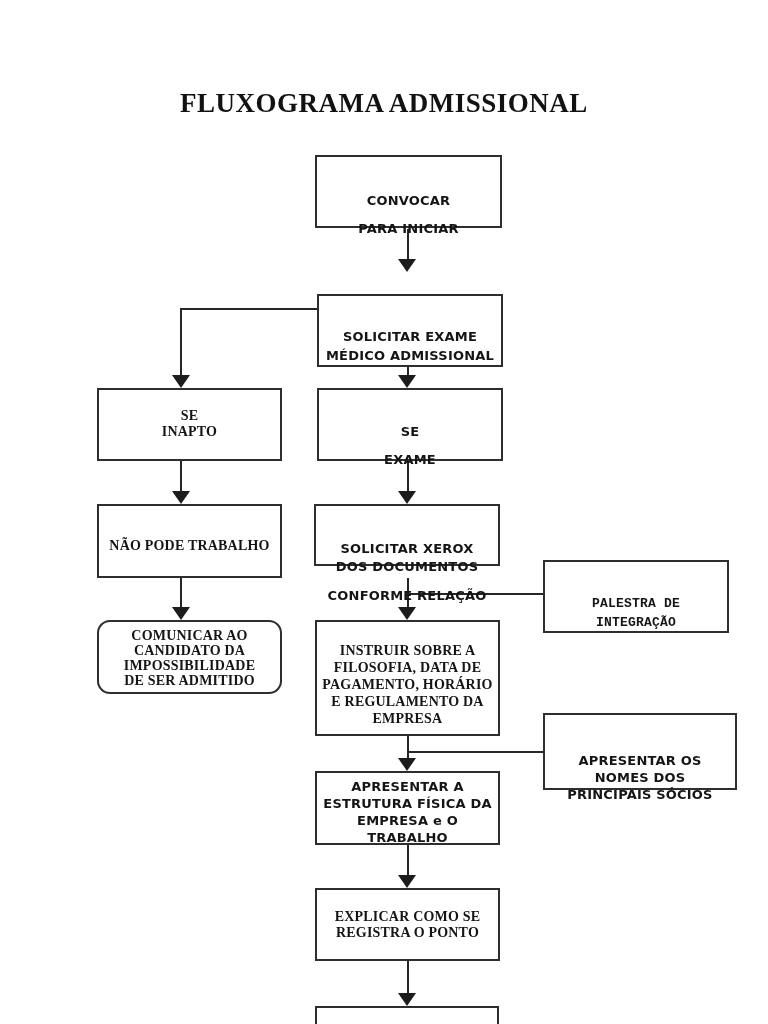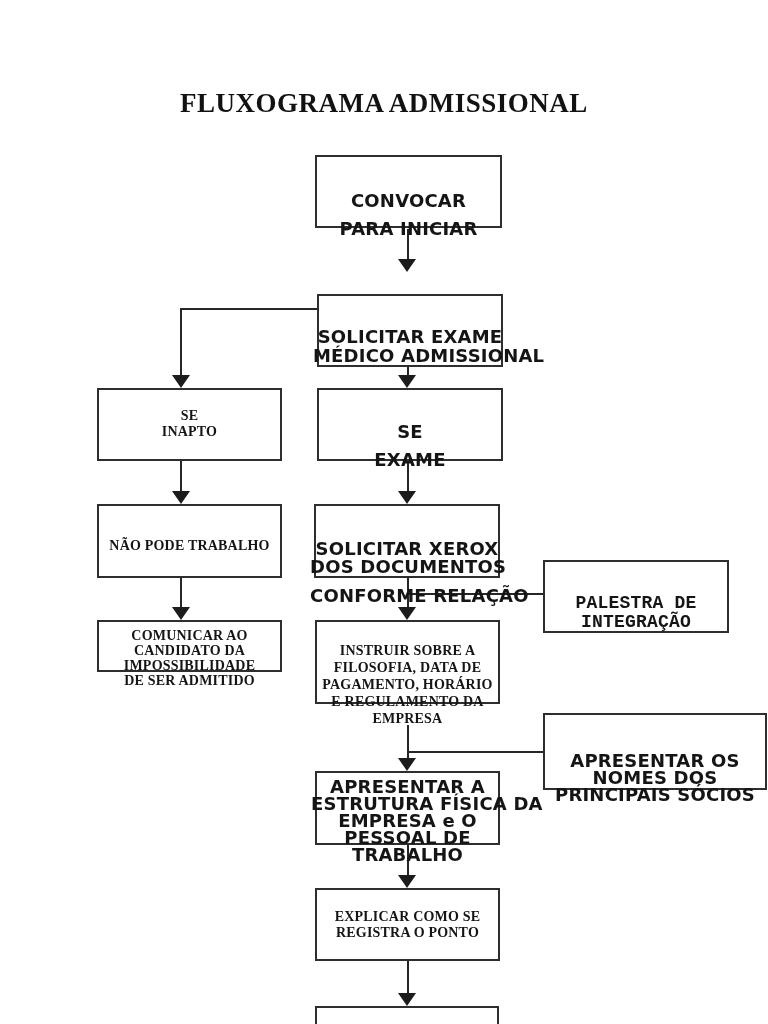--- a/index.html
+++ b/index.html
@@ -13,21 +13,21 @@
     letter-spacing:0.5px; color:#121212; margin:0;
   }
   .node {
     position:absolute; border:2px solid #2e2e2e; background:#ffffff;
     box-sizing:border-box;
   }
   .lbl {
     position:absolute; left:-6px; right:-6px; text-align:center;
     font-weight:bold; color:#151515; white-space:nowrap;
   }
-  .sans  { font-family:"DejaVu Sans", sans-serif; font-size:18px; letter-spacing:0.2px; }
+  .sans  { font-family:"DejaVu Sans", sans-serif; font-size:13px; letter-spacing:0.2px; }
   .serif { font-family:"Liberation Serif", serif; font-size:14px; letter-spacing:0.2px; }
   .ln { display:block; }
   .vline { position:absolute; width:2px; background:#262626; }
   .hline { position:absolute; height:2px; background:#262626; }
   .arrow {
     position:absolute; width:0; height:0;
     border-left:9px solid transparent; border-right:9px solid transparent;
     border-top:13px solid #1c1c1c;
   }
 </style>
@@ -96,70 +96,69 @@
     <span class="ln">EXAME</span>
   </div>
 </div>
 
 <div class="node" style="left:97px; top:504px; width:185px; height:74px;">
   <div class="lbl serif" style="top:32px; line-height:16px;">
     <span class="ln">NÃO PODE TRABALHO</span>
   </div>
 </div>
 
-<div class="node" style="left:314px; top:504px; width:186px; height:74px;padding-left:6px;">
+<div class="node" style="left:314px; top:504px; width:186px; height:62px;padding-left:6px;">
   <div class="lbl sans" style="top:34px; line-height:18px;">
     <span class="ln">SOLICITAR XEROX</span>
     <span class="ln">DOS DOCUMENTOS</span>
   </div>
   <div class="lbl sans" style="top:81px; line-height:18px;">
     <span class="ln">CONFORME RELAÇÃO</span>
   </div>
 </div>
 
 <div class="node" style="left:543px; top:560px; width:186px; height:73px;">
   <div class="lbl sans" style="top:32px; line-height:19px;font-family:Liberation Mono, monospace;">
     <span class="ln">PALESTRA DE</span>
     <span class="ln">INTEGRAÇÃO</span>
   </div>
 </div>
 
-<div class="node" style="left:97px; top:620px; width:185px; height:52px;">
+<div class="node" style="left:97px; top:620px; width:185px; height:74px;border-radius:13px;">
   <div class="lbl serif" style="top:6px; line-height:15px;">
     <span class="ln">COMUNICAR AO</span>
     <span class="ln">CANDIDATO DA</span>
     <span class="ln">IMPOSSIBILIDADE</span>
     <span class="ln">DE SER ADMITIDO</span>
   </div>
 </div>
 
-<div class="node" style="left:315px; top:620px; width:185px; height:84px;">
+<div class="node" style="left:315px; top:620px; width:185px; height:116px;">
   <div class="lbl serif" style="top:20px; line-height:17px;">
     <span class="ln">INSTRUIR SOBRE A</span>
     <span class="ln">FILOSOFIA, DATA DE</span>
     <span class="ln">PAGAMENTO, HORÁRIO</span>
     <span class="ln">E REGULAMENTO DA</span>
     <span class="ln">EMPRESA</span>
   </div>
 </div>
 
-<div class="node" style="left:543px; top:713px; width:224px; height:77px;">
+<div class="node" style="left:543px; top:713px; width:194px; height:77px;">
   <div class="lbl sans" style="top:37px; line-height:17px;">
     <span class="ln">APRESENTAR OS</span>
     <span class="ln">NOMES DOS</span>
     <span class="ln">PRINCIPAIS SÓCIOS</span>
   </div>
 </div>
 
 <div class="node" style="left:315px; top:771px; width:185px; height:74px;">
   <div class="lbl sans" style="top:5px; line-height:17px;">
     <span class="ln">APRESENTAR A</span>
     <span class="ln">ESTRUTURA FÍSICA DA</span>
     <span class="ln">EMPRESA e O</span>
-    <span class="ln">PESSOAL DE</span>
     <span class="ln">TRABALHO</span>
   </div>
 </div>
 
 <div class="node" style="left:315px; top:888px; width:185px; height:73px;padding-left:24px;">
   <div class="lbl serif" style="top:19px; line-height:16px;">
     <span class="ln">EXPLICAR COMO SE</span>
     <span class="ln">REGISTRA O PONTO</span>
   </div>
 </div>

